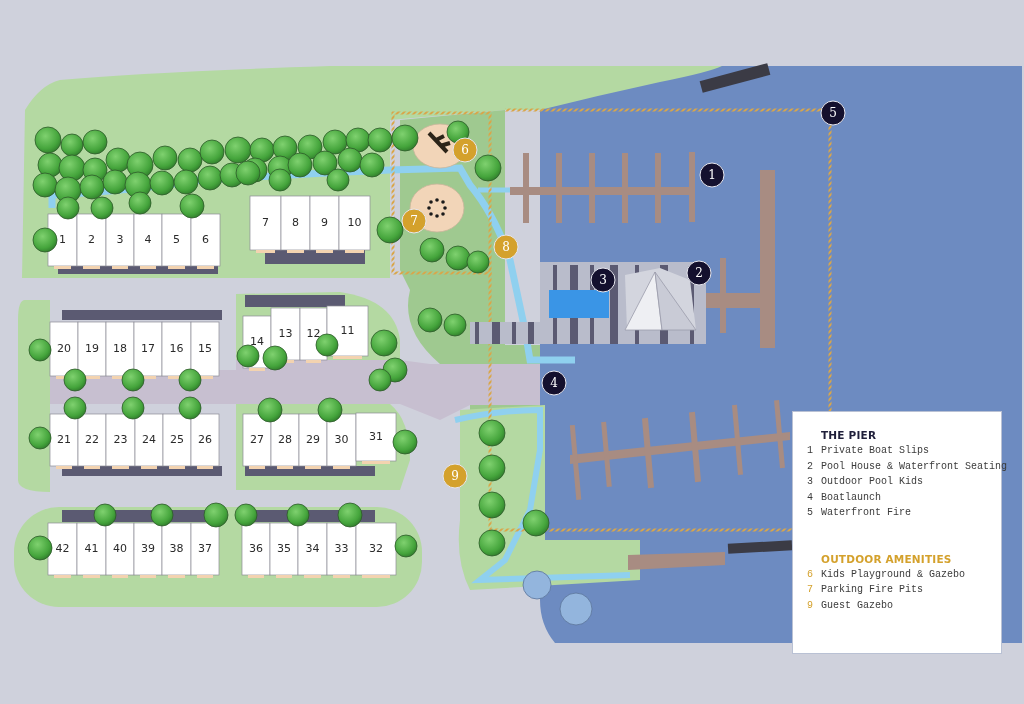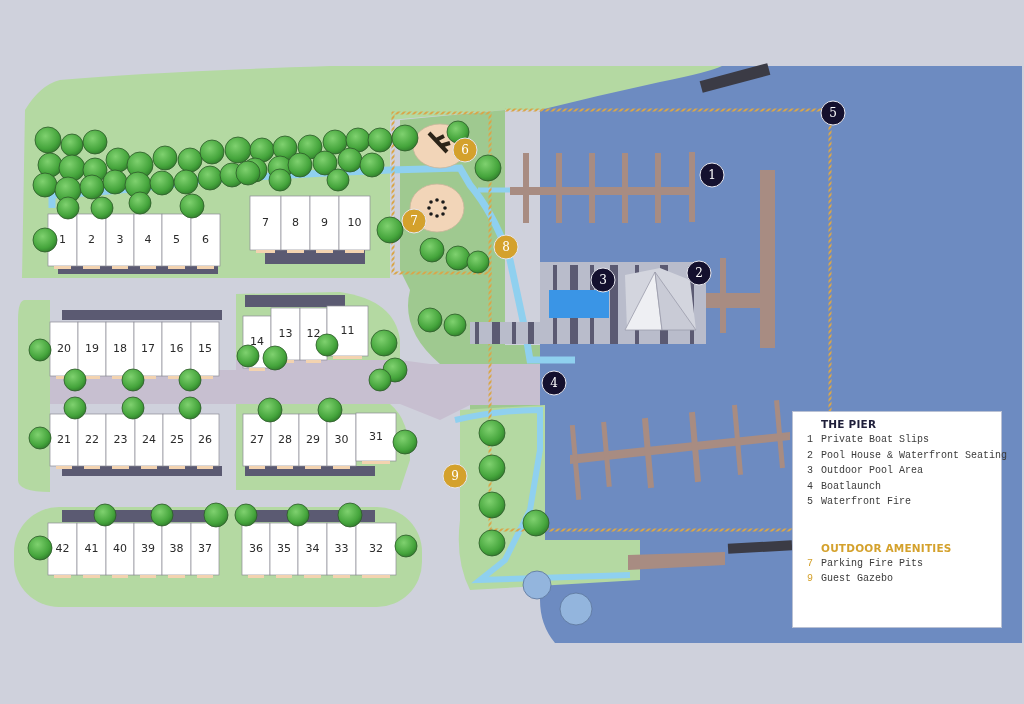--- a/index.html
+++ b/index.html
@@ -1,20 +1,20 @@
 <!DOCTYPE html>
 <html><head>
 <meta charset="utf-8">
 <style>
   html, body { margin: 0; padding: 0; }
   body { width: 1024px; height: 704px; background: #cfd1dc; overflow: hidden; position: relative; font-family: "Liberation Sans", sans-serif; }
   #map { position: absolute; left: 0; top: 0; width: 1024px; height: 704px; }
   .unit-label { font-family: "DejaVu Sans", sans-serif; font-size: 11px; fill: #2a2a2a; text-anchor: middle; dominant-baseline: middle; }
   .marker-text { font-family: "DejaVu Serif", serif; font-size: 12px; fill: #ffffff; text-anchor: middle; dominant-baseline: central; }
-  .legend { position: absolute; left: 792px; top: 411px; width: 210px; height: 217px; background: #ffffff; box-sizing: border-box; padding: 6px 0 0 14px; border: 1px solid #b9c1d4; }
+  .legend { position: absolute; left: 792px; top: 411px; width: 210px; height: 243px; background: #ffffff; box-sizing: border-box; padding: 17px 0 0 14px; border: 1px solid #b9c1d4; }
   .legend h4 { margin: 0 0 2px 14px; font-family: "DejaVu Sans", sans-serif; font-size: 10.5px; font-weight: bold; letter-spacing: 0.2px; }
   .legend .sec-pier { color: #1f1f3a; }
   .legend .sec-out { color: #d4a12c; margin-top: 32px; }
   .legend ul { list-style: none; padding: 0; margin: 0; }
   .legend li { font-family: Liberation Mono, monospace; font-size: 10px; color: #3b3b3b; line-height: 15.5px; white-space: nowrap; }
   .legend li .num { display: inline-block; width: 14px; }
   .legend .pier-num { color: #3b3b3b; }
   .legend .out-num { color: #d4a12c; }
 </style>
 </head>
@@ -472,22 +472,23 @@
         <text x="455" y="476" class="marker-text">9</text>
       </g>
     </g>
 </svg>
 
 <div class="legend">
   <h4 class="sec-pier">THE PIER</h4>
   <ul>
     <li><span class="num pier-num">1</span><span>Private Boat Slips</span></li>
     <li><span class="num pier-num">2</span><span>Pool House &amp; Waterfront Seating</span></li>
-    <li><span class="num pier-num">3</span><span>Outdoor Pool Area</span></li>
+    <li><span class="num pier-num">3</span><span>Outdoor Pool Kids</span></li>
     <li><span class="num pier-num">4</span><span>Boatlaunch</span></li>
     <li><span class="num pier-num">5</span><span>Waterfront Fire</span></li>
   </ul>
   <h4 class="sec-out">OUTDOOR AMENITIES</h4>
   <ul>
+    <li><span class="num out-num">6</span><span>Kids Playground &amp; Gazebo</span></li>
     <li><span class="num out-num">7</span><span>Parking Fire Pits</span></li>
     <li><span class="num out-num">9</span><span>Guest Gazebo</span></li>
   </ul>
 </div>
 
 </body></html>

